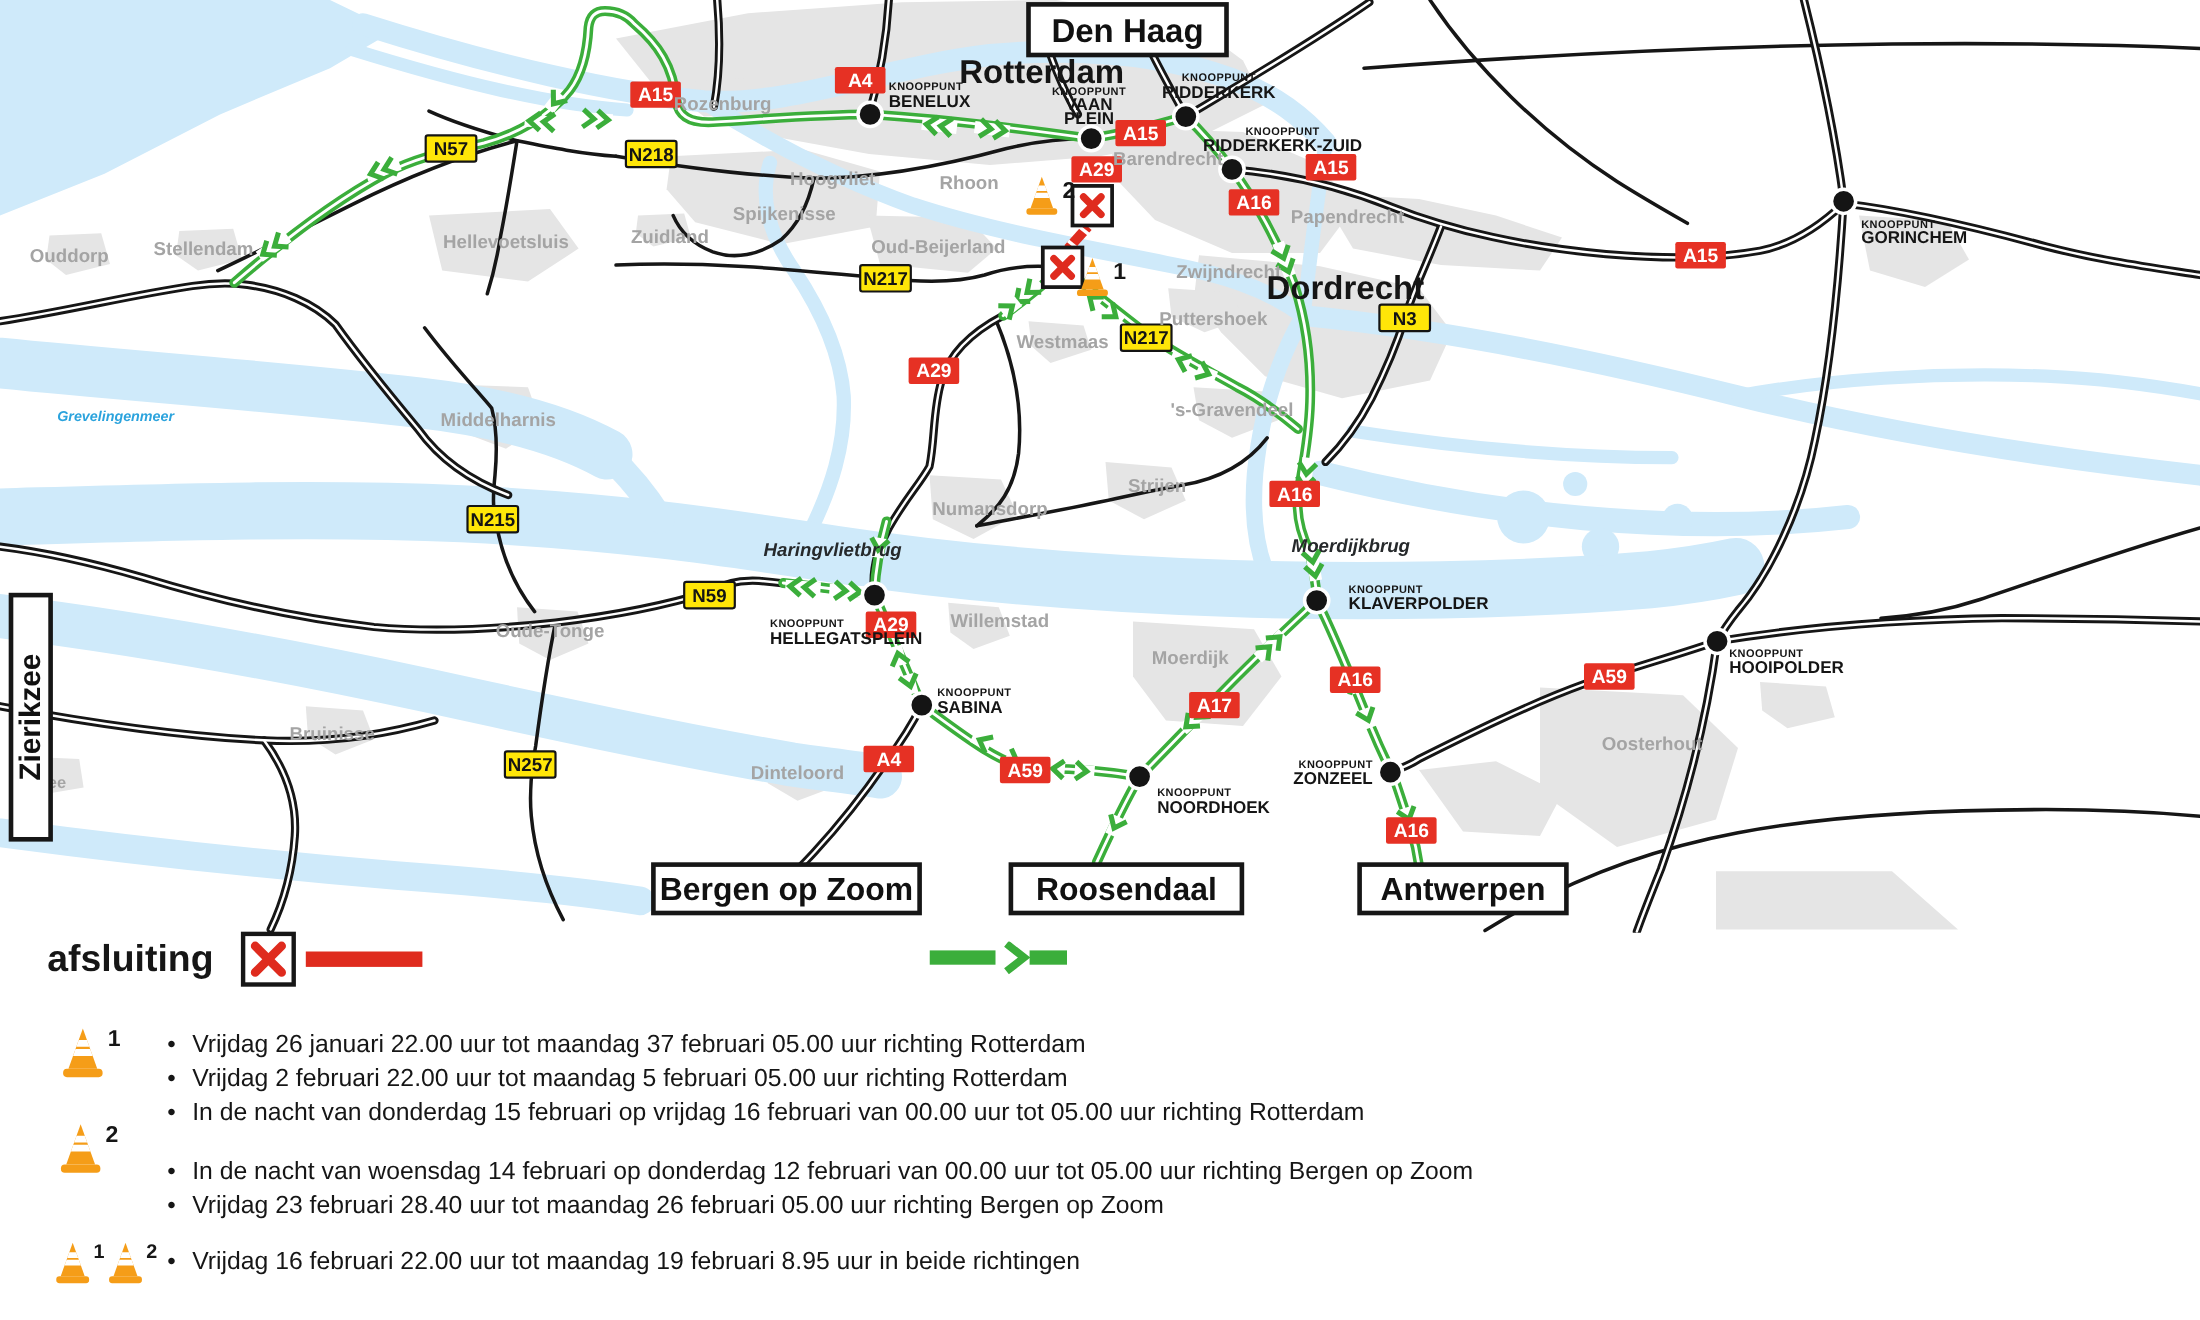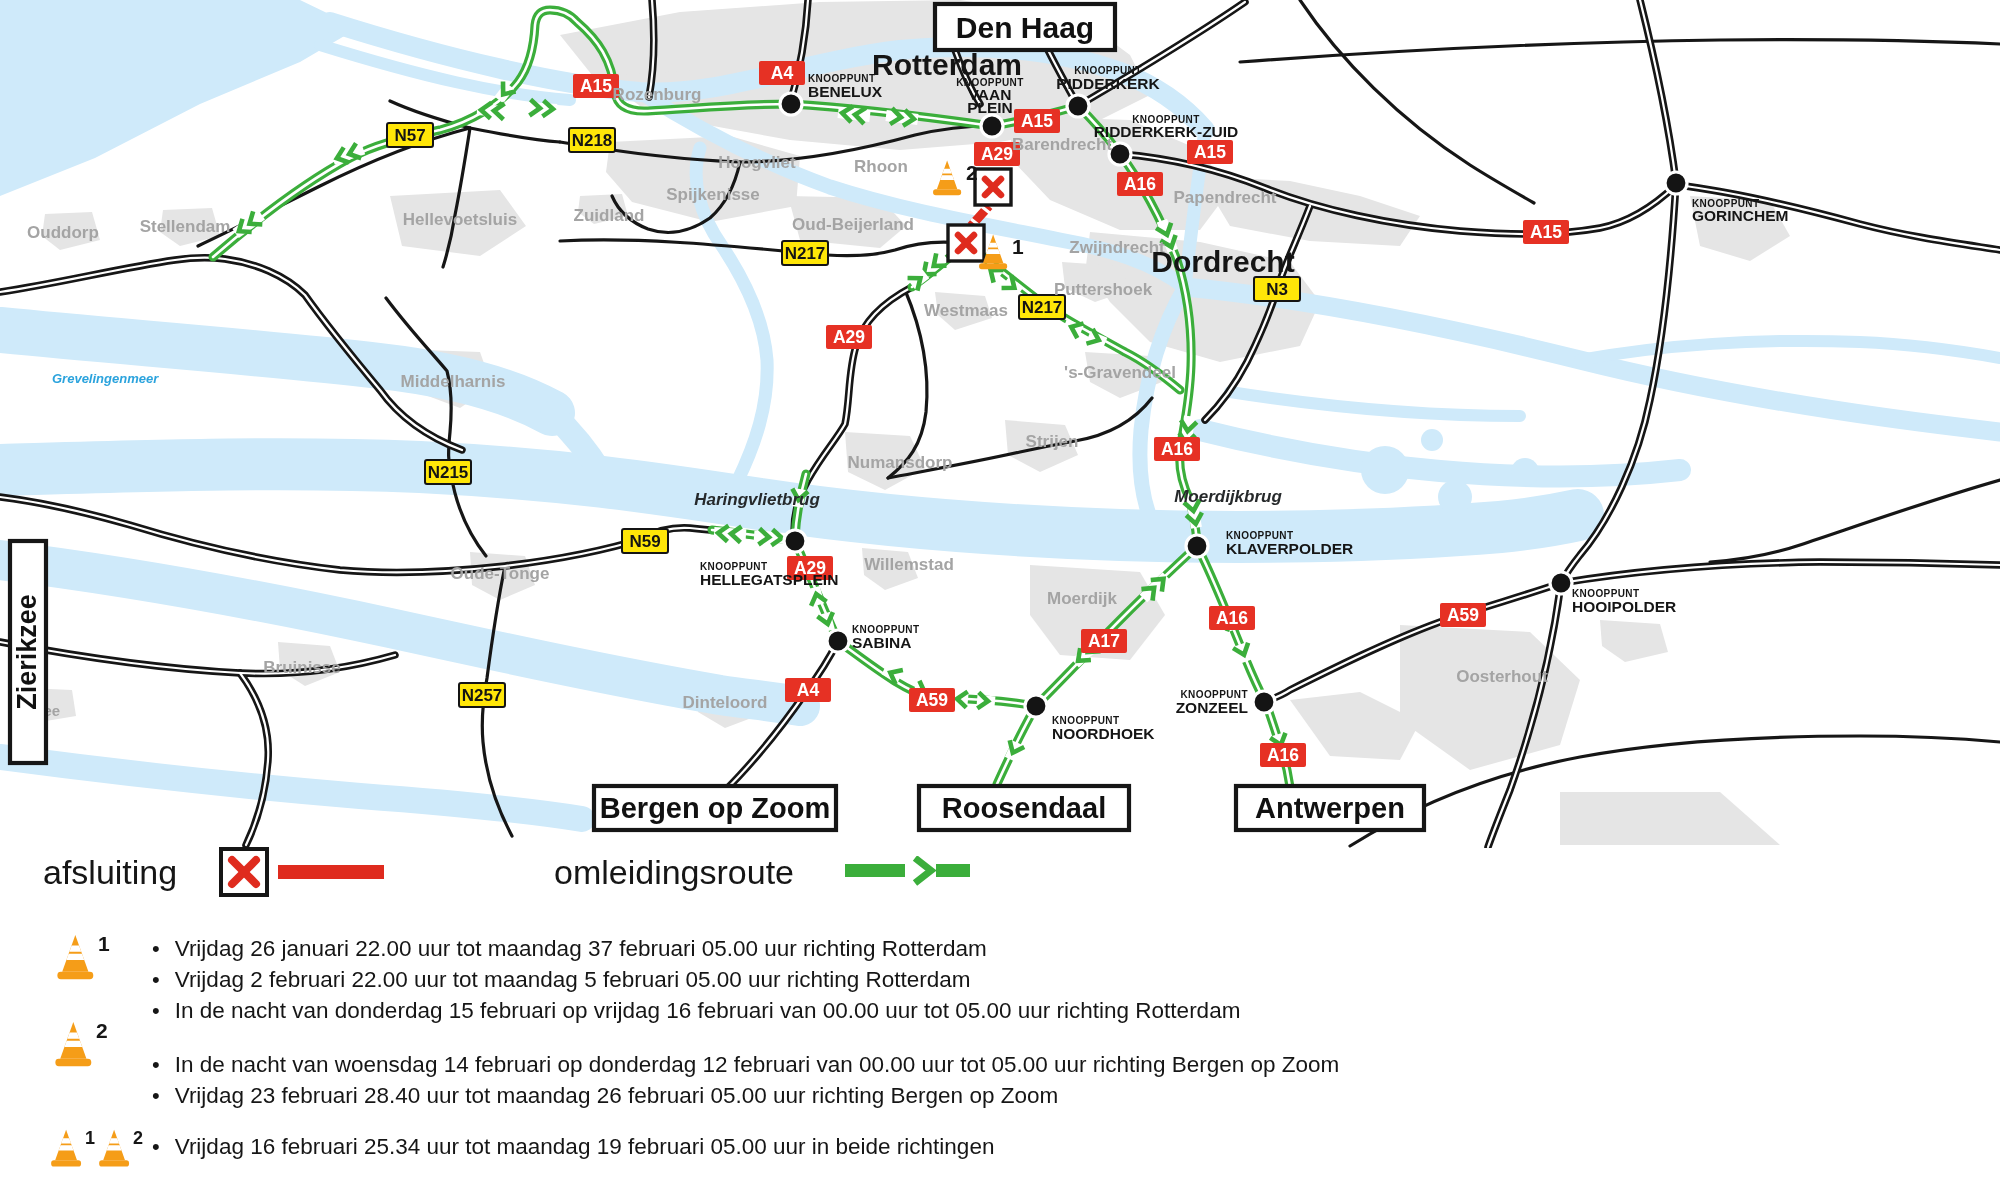--- a/index.html
+++ b/index.html
@@ -34,21 +34,21 @@
   .cbox{fill:#fff;stroke:#161616;stroke-width:4.2;}
   .badge-a{fill:#e63124;}
   .badge-n{fill:#ffe608;stroke:#141414;stroke-width:2;}
   .xbox{fill:#fff;stroke:#161616;stroke-width:3.4;}
   .xline{stroke:#df2b1e;stroke-width:6.5;stroke-linecap:round;}
   .redseg{stroke:#df2b1e;stroke-width:9;}
   .wslash{stroke:#fff;stroke-width:3;}
   .cone-o{fill:#f59d18;}
   
   .abs{position:absolute;}
-  .lbl-big{font-size:34px;font-weight:normal;color:#161616;white-space:nowrap;}
+  .lbl-big{font-size:34px;font-weight:bold;color:#161616;white-space:nowrap;}
   .sline{position:absolute;font-size:22.5px;color:#161616;white-space:nowrap;display:flex;align-items:baseline;}
   .bdot{margin-right:15px;font-size:22px;}
   .supnum{font-size:21px;font-weight:bold;fill:#161616;}
 </style>
 </head>
 <body>
 
 <div id="stage">
 
 <svg width="2000" height="848" viewBox="0 0 2000 848">
@@ -575,21 +575,20 @@
 
 <div class="abs lbl-big" style="left:43px;top:853px">afsluiting</div>
 
 <svg class="abs" style="left:218px;top:846px" width="172" height="52">
   <rect class="xbox" x="3" y="3" width="46" height="46" style="stroke-width:4"></rect>
   <line class="xline" x1="14" y1="14" x2="38" y2="38" style="stroke-width:8"></line>
   <line class="xline" x1="38" y1="14" x2="14" y2="38" style="stroke-width:8"></line>
   <rect x="60" y="19" width="106" height="14" fill="#df2b1e"></rect>
 </svg>
 
-<div class="abs lbl-big" style="left:554px;top:853px">omleidingsroute</div>
 
 <svg class="abs" style="left:845px;top:856px" width="132" height="30">
   <rect x="0" y="8" width="60" height="13" fill="#3bae3b"></rect>
   <path d="M70,2 L86,14.5 L70,27" fill="none" stroke="#3bae3b" stroke-width="7"></path>
   <rect x="91" y="8" width="34" height="13" fill="#3bae3b"></rect>
 </svg>
 
 
 <svg class="abs" style="left:56px;top:933px" width="62" height="54">
   <use href="#cone-shape" transform="scale(1.38)"></use>
@@ -624,16 +623,16 @@
 <svg class="abs" style="left:50px;top:1128px" width="54" height="48">
   <use href="#cone-shape" transform="scale(1.15)"></use>
   <text class="supnum" x="35" y="16" style="font-size:18px">1</text>
 </svg>
 <svg class="abs" style="left:98px;top:1128px" width="54" height="48">
   <use href="#cone-shape" transform="scale(1.15)"></use>
   <text class="supnum" x="35" y="16" style="font-size:18px">2</text>
 </svg>
 <div class="sline" style="left:152px;top:1134px">
       <span class="bdot">•</span>
-      <span>Vrijdag 16 februari 25.34 uur tot maandag 19 februari 05.00 uur in beide richtingen</span>
+      <span>Vrijdag 16 februari 22.00 uur tot maandag 19 februari 8.95 uur in beide richtingen</span>
     </div>
 
 </div>
 
 </body></html>

